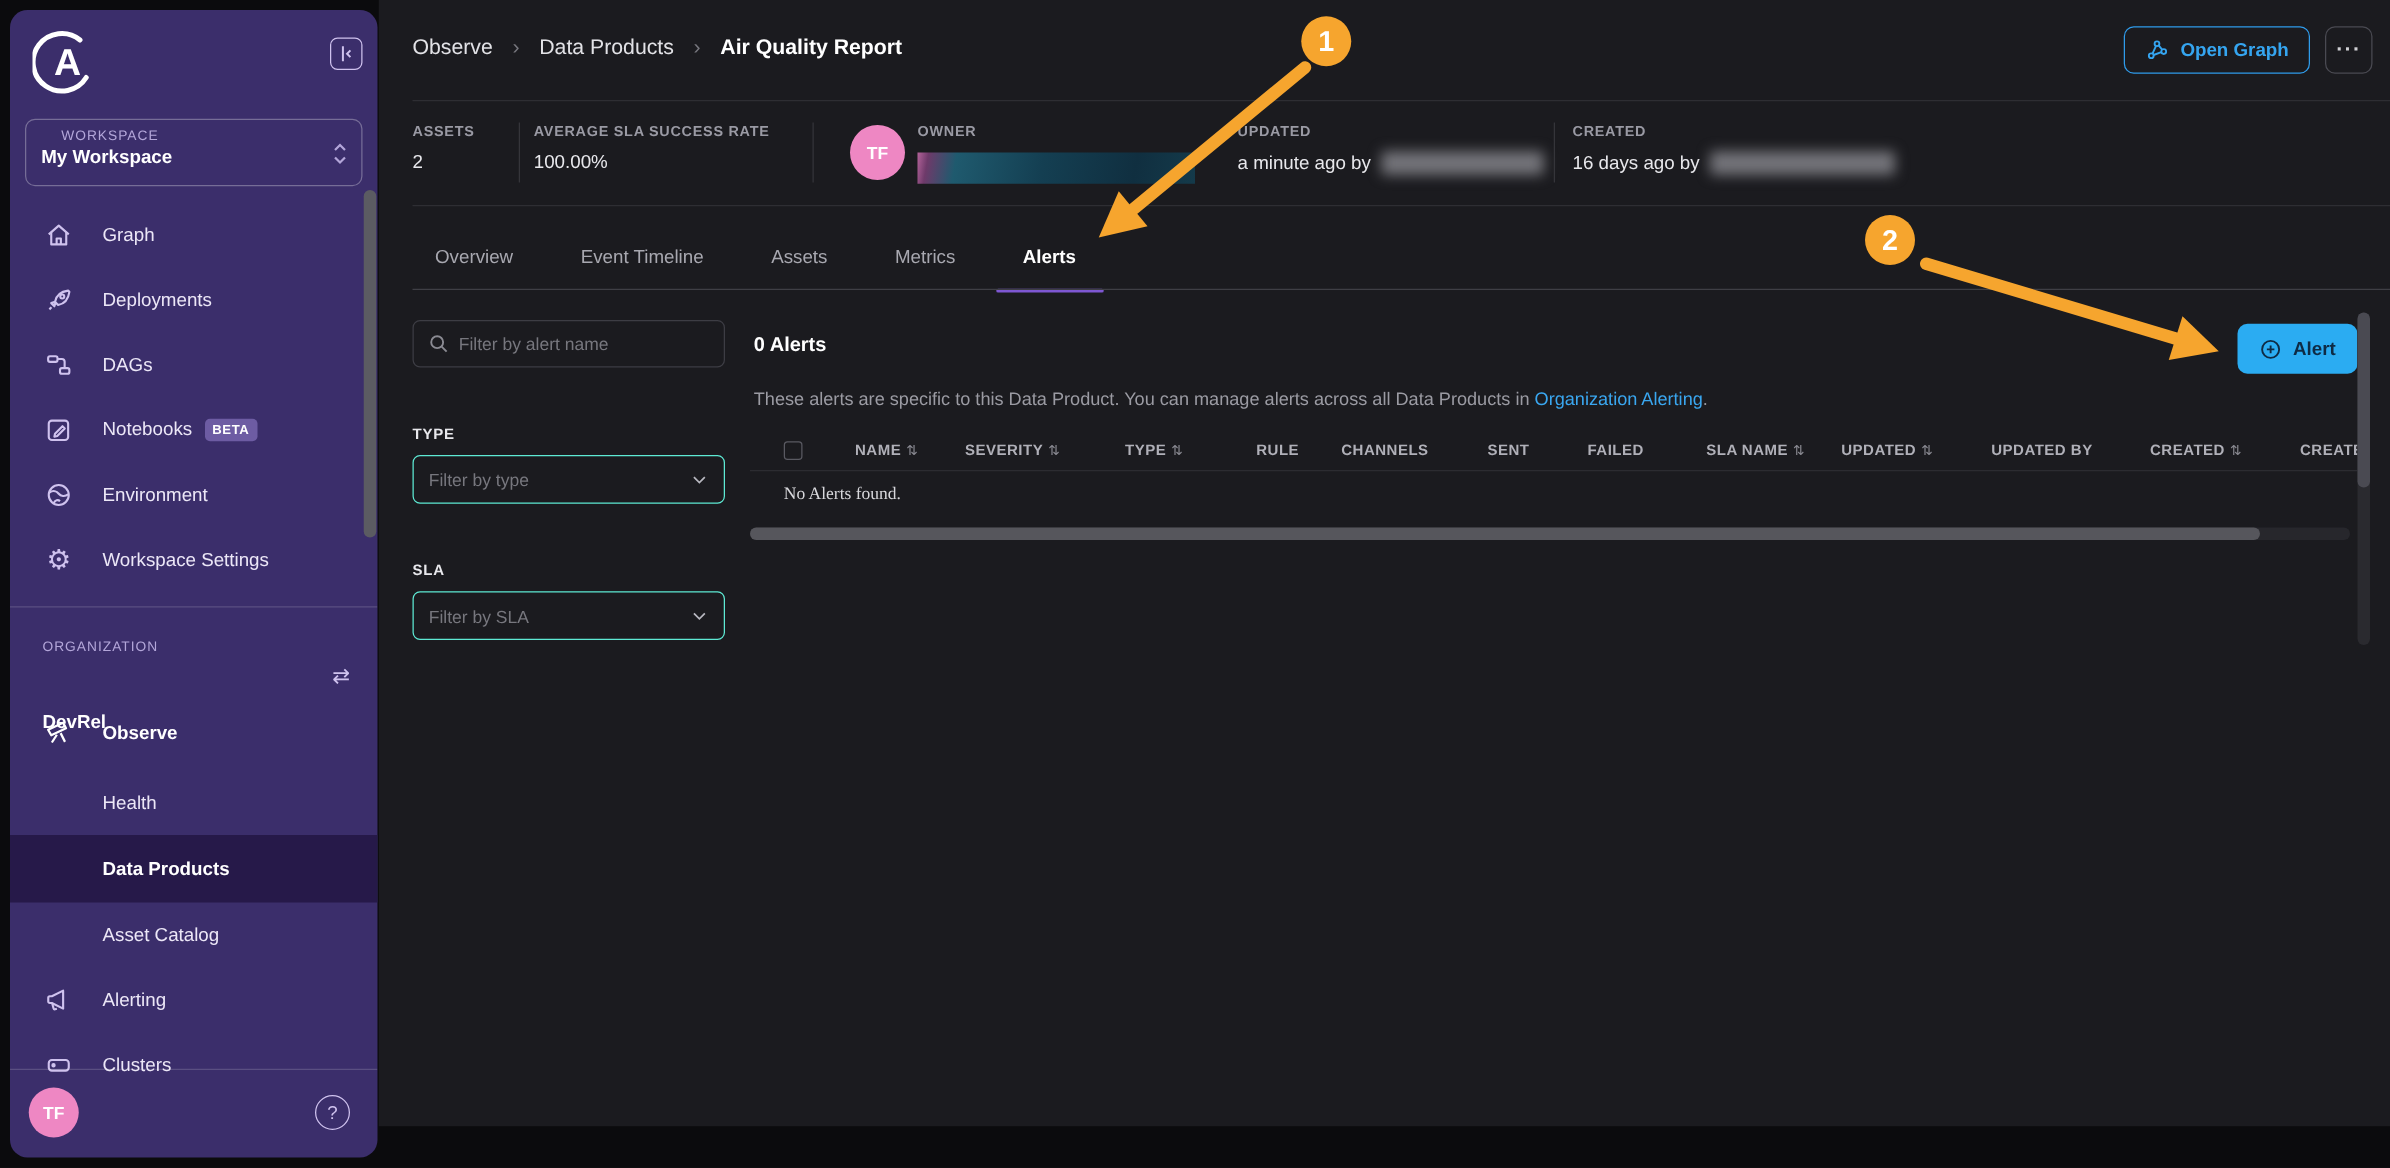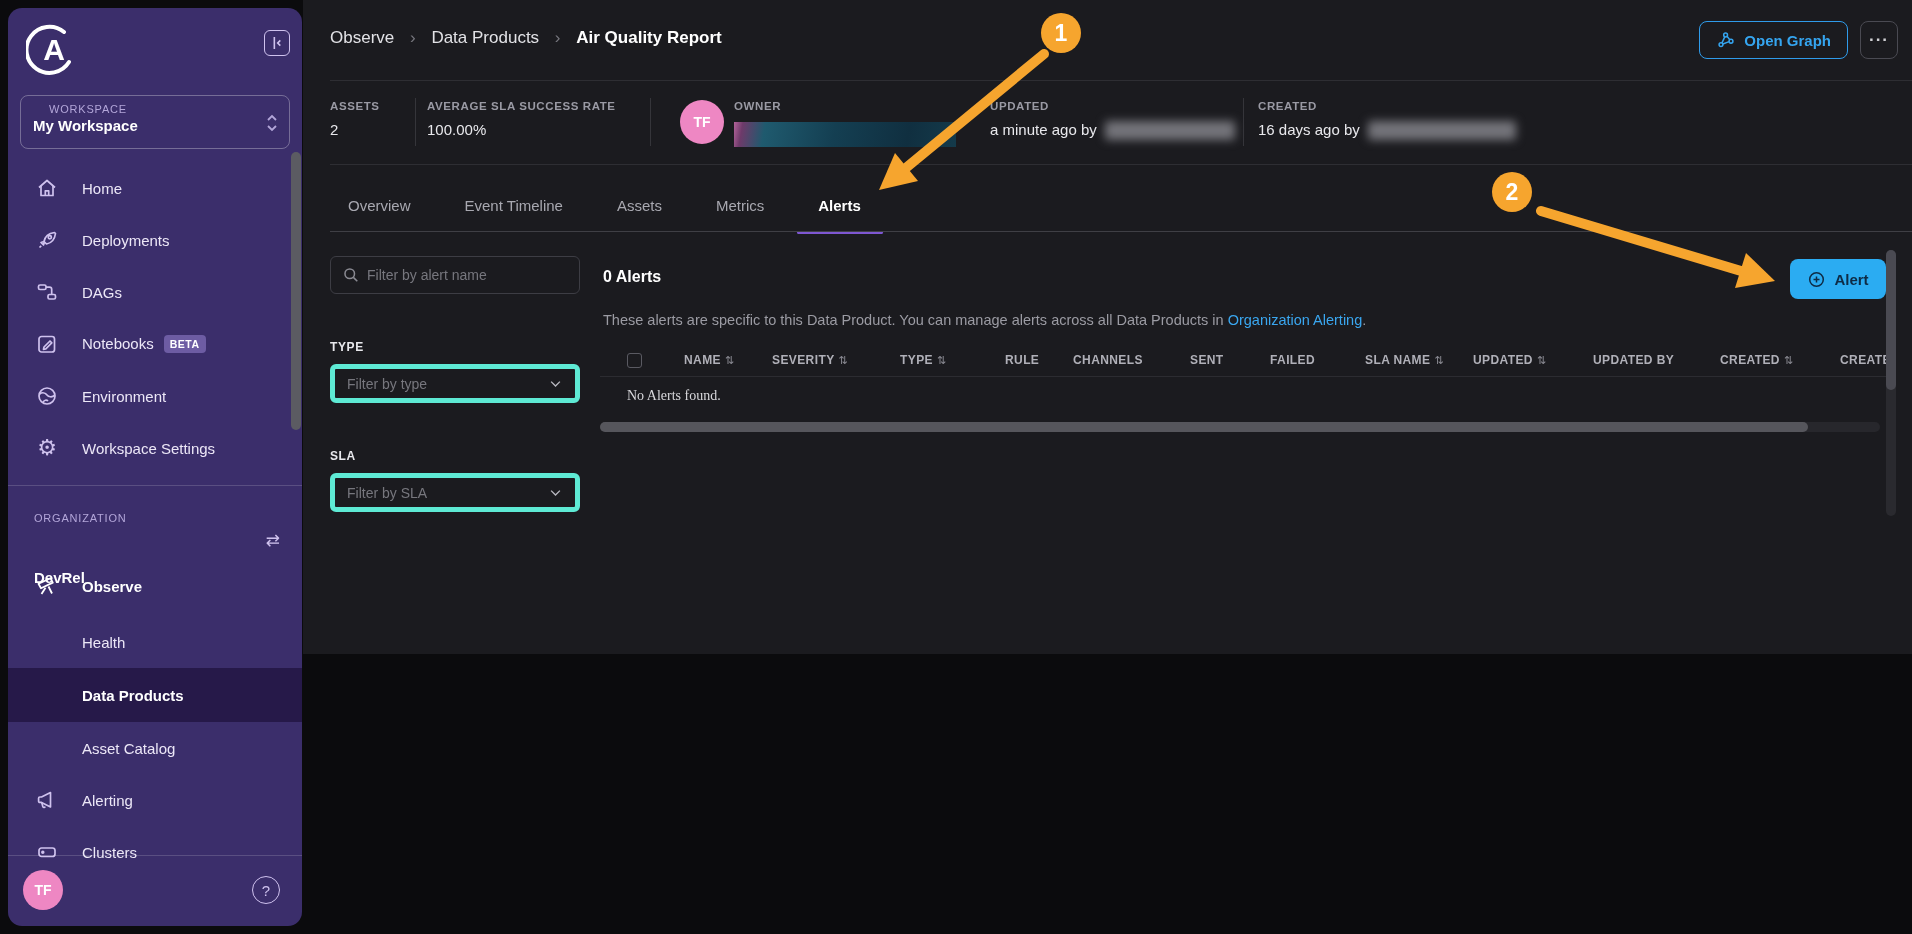--- a/index.html
+++ b/index.html
@@ -38,21 +38,21 @@
   .avatar { border-radius:50%; background:#ee87c3; color:#fff; display:flex;
     align-items:center; justify-content:center; font-weight:bold; }
   .footer-avatar { position:absolute; left:15px; top:15px; width:40px; height:40px; font-size:14px; cursor:pointer; }
   .help-btn { position:absolute; right:22px; top:21px; width:28px; height:28px; border-radius:50%;
     border:1.6px solid #cfc2ee; color:#cfc2ee; display:flex; align-items:center;
     justify-content:center; font-size:15px; cursor:pointer; }
   .side-scrollbar { position:absolute; left:291px; top:152px; width:10px; height:278px;
     background:#5b5b62; border-radius:5px; }
 
   
-  .main { position:absolute; left:303px; top:0; width:1609px; height:654px;
+  .main { position:absolute; left:303px; top:0; width:1609px; height:901px;
     background:#1b1b1f; color:#e6e6ea; }
   .breadcrumb { position:absolute; left:27px; top:28px; font-size:17px; color:#e2e2e6; }
   .breadcrumb .sep { color:#77777e; margin:0 11px; }
   .breadcrumb .current { color:#fff; font-weight:bold; }
   .crumb { cursor:pointer; }
   .topbar-buttons { position:absolute; right:14px; top:21px; display:flex; gap:12px; }
   .btn-open-graph { height:38px; padding:0 16px; border:1.5px solid #2f9bea; border-radius:8px;
     color:#35a5f0; font-size:15px; font-weight:bold; display:flex; align-items:center; gap:8px;
     background:transparent; cursor:pointer; }
   .btn-more { width:38px; height:38px; border:1.5px solid #4a4a52; border-radius:8px;
@@ -81,21 +81,21 @@
     bottom:-3px; width:86px; height:3px; background:#7e57d2; border-radius:2px; }
 
   
   .filters { position:absolute; left:27px; top:256px; width:250px; }
   .search-box { position:relative; width:250px; height:38px; border:1px solid #3d3d44;
     border-radius:6px; display:flex; align-items:center; padding-left:36px; cursor:text; }
   .search-box .sicon { position:absolute; left:11px; top:9px; }
   .ph { font-size:14px; color:#77777e; }
   .filter-label { font-size:12px; font-weight:bold; color:#e8e8ec; letter-spacing:.6px; }
   .lab-type { margin-top:46px; } .lab-sla { margin-top:46px; }
-  .select { margin-top:10px; width:250px; height:39px; border:5px solid #5eead4; border-radius:6px;
+  .select { margin-top:10px; width:250px; height:39px; border:1px solid #5eead4; border-radius:6px;
     display:flex; align-items:center; justify-content:space-between; padding:4px 12px; cursor:pointer; }
 
   
   .alerts { position:absolute; left:297px; top:252px; width:1286px; height:300px; overflow:hidden; }
   .alerts-count { position:absolute; left:3px; top:16px; font-size:16px; font-weight:bold; color:#fff; }
   .btn-alert { position:absolute; right:0px; top:7px; width:96px; height:40px; background:#2bacf2;
     border:none; border-radius:8px; display:flex; align-items:center; justify-content:center;
     gap:8px; font-size:15px; font-weight:bold; color:#0e2b45; cursor:pointer; }
   .alerts-desc { position:absolute; left:3px; top:60px; font-size:14.5px; color:#9b9ba3; }
   .alerts-desc a { color:#3aa7f0; text-decoration:none; cursor:pointer; }
@@ -155,21 +155,21 @@
   </div>
 
   <div class="nav-item" style="top:154px">
     <span class="ic">
       <svg class="icon" width="24" height="24" viewBox="0 0 24 24" fill="none" stroke="#cfc2ee" stroke-width="1.7" stroke-linejoin="round">
         <path d="M4 11.5 L12 4.5 L20 11.5"></path>
           <path d="M6 9.8 V19.5 H18 V9.8"></path>
           <path d="M10.3 19.5 V14.8 H13.7 V19.5"></path>
       </svg>
       </span>
-    <span class="lbl">Home</span>
+    <span class="lbl">Graph</span>
   </div>
   <div class="nav-item" style="top:206px">
     <span class="ic">
       <svg class="icon" width="24" height="24" viewBox="0 0 24 24" fill="none" stroke="#cfc2ee" stroke-width="1.7" stroke-linejoin="round">
         <path d="M19.5 4.5 c-6 .8-9.5 3.5-10.5 9 l2.5 2.5 c5.5-1 8.2-4.5 9-10.5 z"></path>
         <circle cx="14.8" cy="9.2" r="1.6"></circle>
         <path d="M9 13.5 l-3 1 2.5 2.5 1-3"></path>
           <path d="M6.2 17.8 l-1.7 1.7"></path>
       </svg>
       </span>

